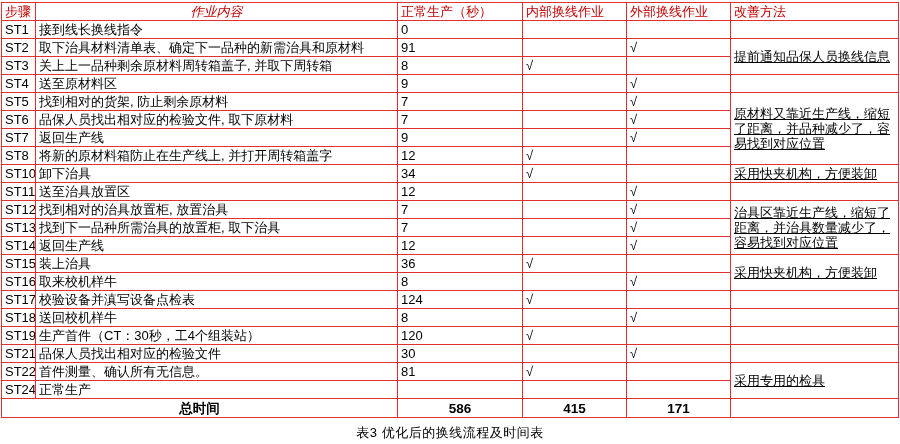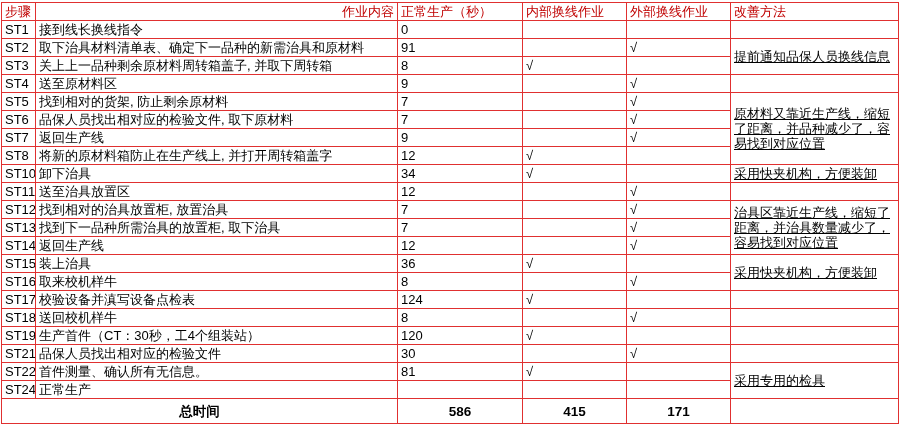--- a/index.html
+++ b/index.html
@@ -40,39 +40,39 @@
   }
   thead th {
     color: #c00000;
     font-weight: bold;
     text-align: center;
     font-size: 13px;
     padding: 2px 3px;
     height: 20px;
   }
   thead th.h-step { text-align: left; }
-  thead th.h-content { text-align: right; }
+  thead th.h-content { text-align: center; font-style: italic; }
   col.c-step { width: 34px; }
   col.c-content { width: 362px; }
   col.c-time { width: 125px; }
   col.c-inner { width: 104px; }
   col.c-outer { width: 104px; }
   col.c-improve { width: 168px; }
 
   td.step { text-align: left; padding-left: 3px; }
   td.content { text-align: left; }
   td.time { text-align: center; }
   td.mark { text-align: center; font-size: 12px; }
   td.improve { text-align: center; font-size: 12.5px; line-height: 14px; text-decoration: underline; }
 
   tr.total td {
     font-weight: bold;
     text-align: center;
     font-size: 13.5px;
-    height: 25px;
+    height: 19px;
   }
   tr.total td.total-label {
     text-align: center;
   }
   .caption {
     text-align: center;
     font-size: 13px;
     margin-top: 6px;
     color: #000000;
     letter-spacing: 0.5px;
@@ -288,13 +288,14 @@
         <td class="total-label" colspan="2">总时间</td>
         <td>586</td>
         <td>415</td>
         <td>171</td>
         <td></td>
       </tr>
 
     </tbody>
   </table>
 
+  <div class="caption">表3  优化后的换线流程及时间表</div>
 </div>
 
 </body></html>

